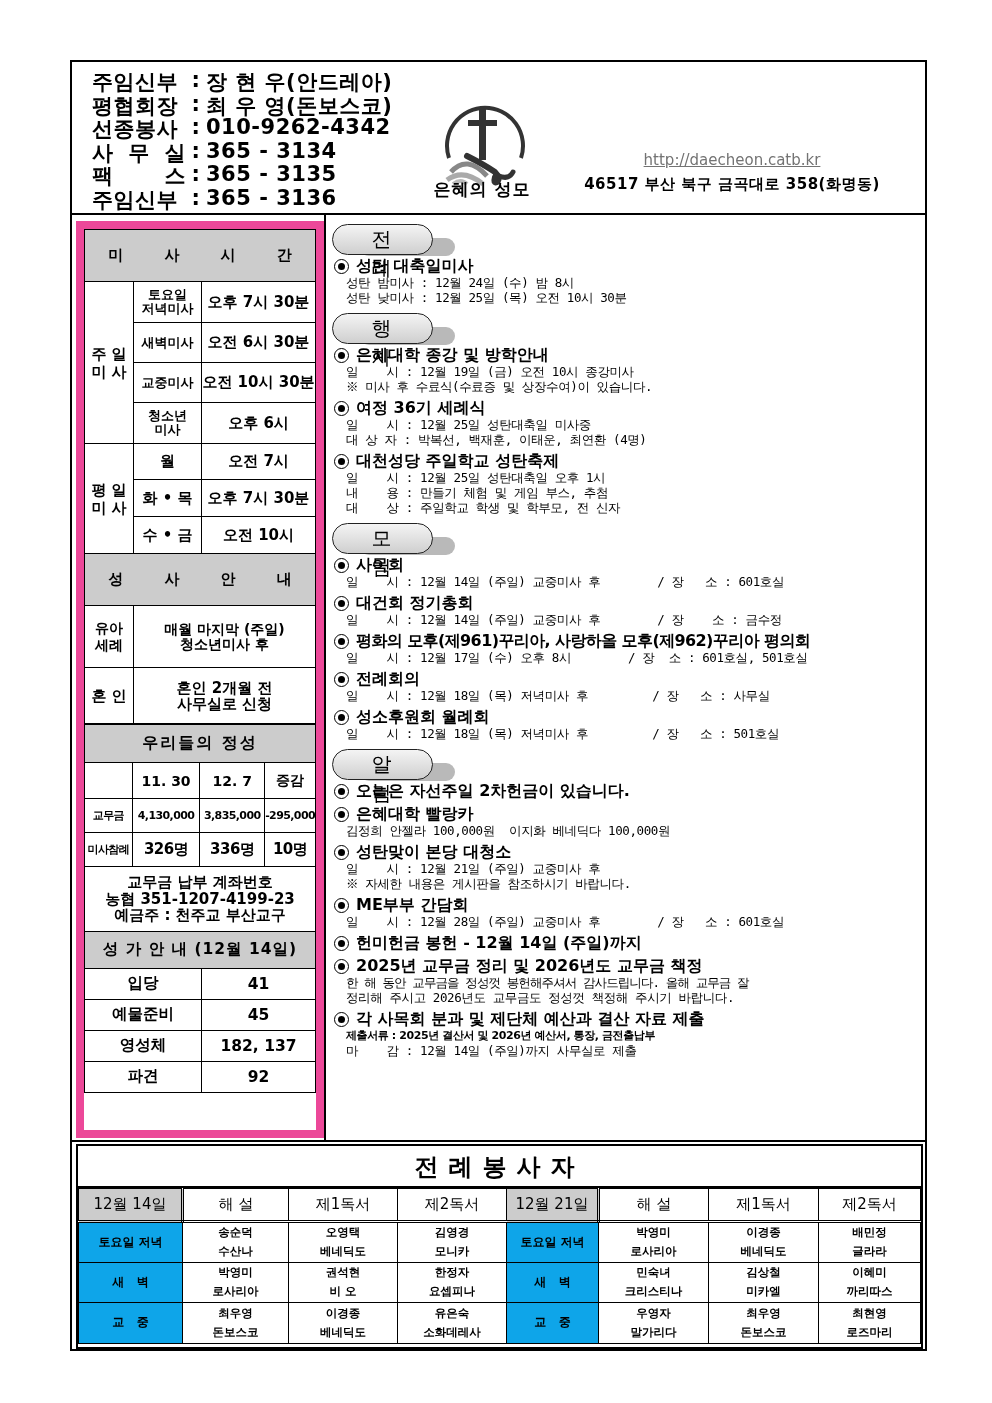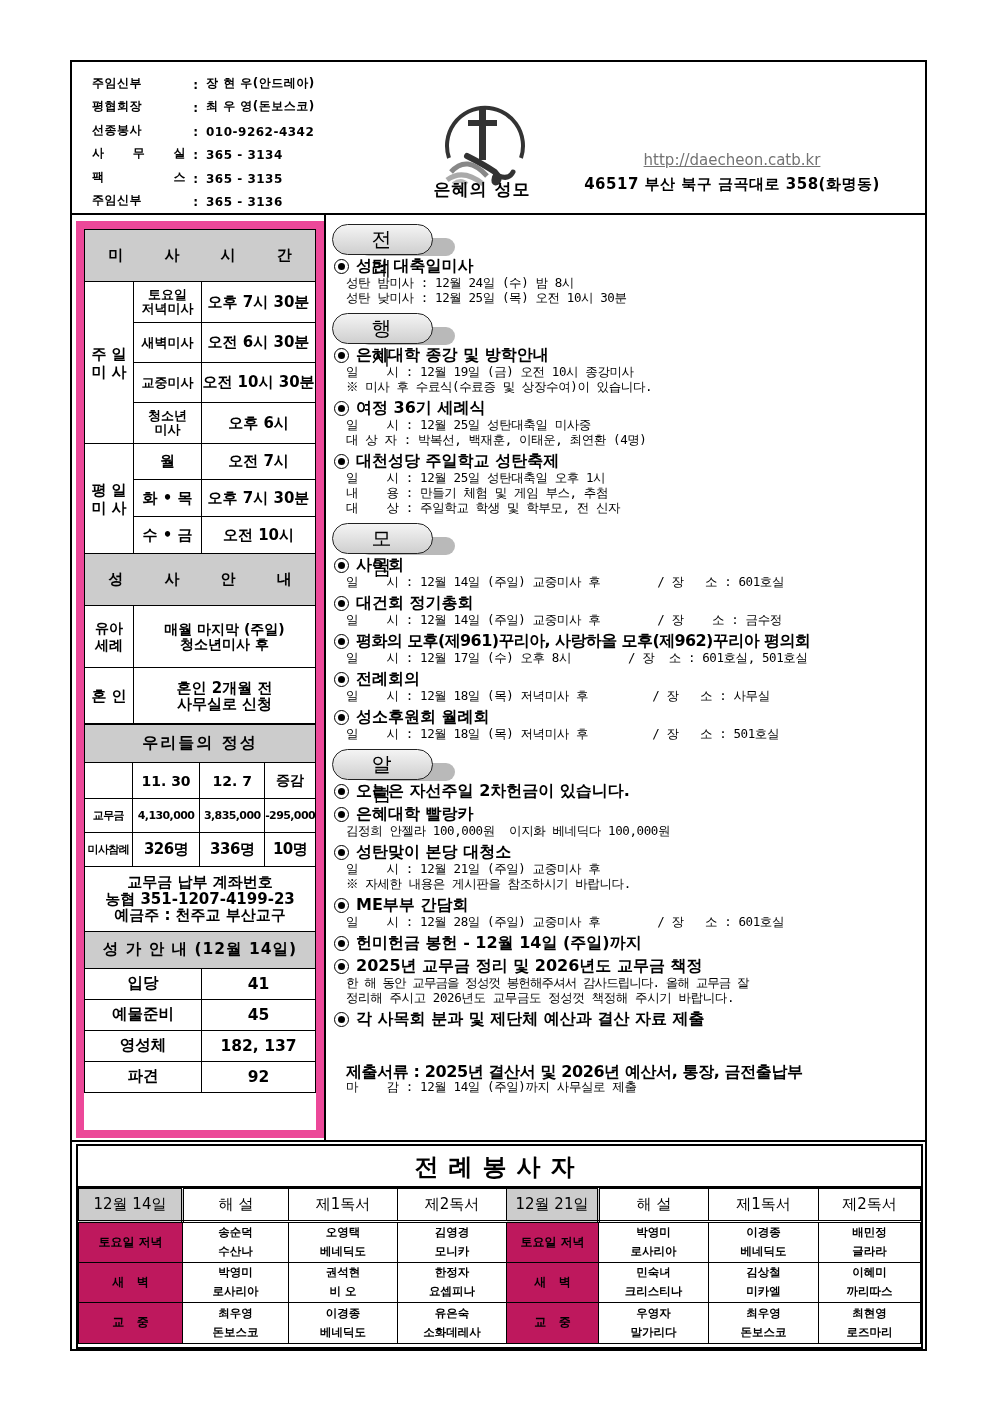--- a/index.html
+++ b/index.html
@@ -4,21 +4,21 @@
 <style>
   * { box-sizing: border-box; margin: 0; padding: 0; }
   html, body { width: 992px; height: 1403px; background: #ffffff; }
   body { position: relative; font-family: "DejaVu Sans", sans-serif; color: #000; }
 
   .page { position: absolute; left: 70px; top: 60px; width: 857px; height: 1291px; border: 2px solid #000; }
 
   
   .header { position: absolute; left: 0; top: 0; width: 853px; height: 153px; border-bottom: 2px solid #000; }
   .contacts { position: absolute; left: 20px; top: 6px; }
-  .contact-row { display: flex; height: 23.5px; align-items: flex-end; font-size: 12px; font-weight: bold; letter-spacing: 0.5px; }
+  .contact-row { display: flex; height: 23.5px; align-items: flex-start; font-size: 21px; font-weight: bold; letter-spacing: 0.5px; }
   .contact-label { width: 94px; white-space: pre; text-align: justify; text-align-last: justify; }
   .contact-sep { width: 20px; text-align: center; }
   .contact-value { white-space: pre; }
 
   .logo { position: absolute; left: 365px; top: 22px; width: 92px; height: 120px; }
   .logo-caption { position: absolute; left: 350px; top: 116px; width: 120px; text-align: center; font-size: 17px; font-weight: bold; letter-spacing: 1px; }
 
   .church-name { position: absolute; left: 470px; top: 12px; width: 380px; text-align: center; font-size: 58px; font-weight: bold; letter-spacing: 36px; line-height: 1; padding-left: 36px; font-family: "DejaVu Sans", sans-serif; }
   .church-url { position: absolute; left: 470px; top: 89px; width: 380px; text-align: center; font-size: 15px; color: #737373; text-decoration: underline; }
   .church-addr { position: absolute; left: 470px; top: 113px; width: 380px; text-align: center; font-size: 15px; font-weight: bold; letter-spacing: 0.5px; }
@@ -45,35 +45,35 @@
   .right { position: absolute; left: 258px; top: 159px; width: 595px; height: 917px; }
   .pill-wrap { position: relative; height: 34px; margin-top: 2px; }
   .pill-shadow { position: absolute; left: 30px; top: 15px; width: 95px; height: 18px; border-radius: 9px; background: #b9b9b9; }
   .pill { position: absolute; left: 2px; top: 1px; width: 101px; height: 31px; border: 1.5px solid #222; border-radius: 16px; background: linear-gradient(#f4f4f4, #cfcfcf); font-size: 20px; text-align: center; line-height: 29px; letter-spacing: 22px; padding-left: 20px; font-family: "DejaVu Sans", sans-serif; }
 
   .item { padding-left: 4px; }
   .item-title { font-size: 16px; font-weight: bold; line-height: 18px; display: flex; align-items: center; }
   .bullet { width: 15px; height: 15px; border: 1.5px solid #000; border-radius: 50%; display: inline-flex; align-items: center; justify-content: center; margin-right: 7px; flex: none; }
   .bullet::after { content: ""; width: 7px; height: 7px; border-radius: 50%; background: #000; }
   .line { font-family: "DejaVu Sans Mono", monospace; font-size: 12.5px; line-height: 15px; padding-left: 12px; white-space: pre; letter-spacing: -0.4px; }
-  .line.bold { font-weight: bold; font-family: "DejaVu Sans", sans-serif; font-size: 16px; margin-top: 36px; }
+  .line.bold { font-weight: bold; font-family: "DejaVu Sans", sans-serif; font-size: 11px; }
   .gap { height: 5px; }
 
   .divider { position: absolute; left: 252px; top: 153px; width: 2px; height: 925px; background: #000; }
   .hr-bottom { position: absolute; left: 0; top: 1078px; width: 853px; height: 2px; background: #000; }
 
   
   .bottom { position: absolute; left: 4px; top: 1082px; width: 847px; height: 205px; border: 2px solid #000; }
   .bottom-title { height: 42px; border-bottom: 2px solid #000; text-align: center; font-size: 24px; font-weight: bold; letter-spacing: 10px; line-height: 42px; }
   .bottom table { width: 100%; border-collapse: collapse; table-layout: fixed; }
   .bottom td { border: 1px solid #000; text-align: center; vertical-align: middle; }
   .bh td { height: 33px; font-size: 15px; border-bottom: 3px double #000; }
   .bh td.dhead { background: #cccccc; border-right: 3px double #000; }
   .br td { height: 40.5px; font-size: 11.5px; font-weight: bold; line-height: 19px; }
-  .br td.rlabel { background: #be185d; font-size: 12px; }
+  .br td.rlabel { background: #0ea5e9; font-size: 12px; }
 </style>
 </head>
 <body>
 
 <div class="page">
 
   <div class="header">
     <div class="contacts">
       <div class="contact-row">
           <span class="contact-label">주임신부</span>

